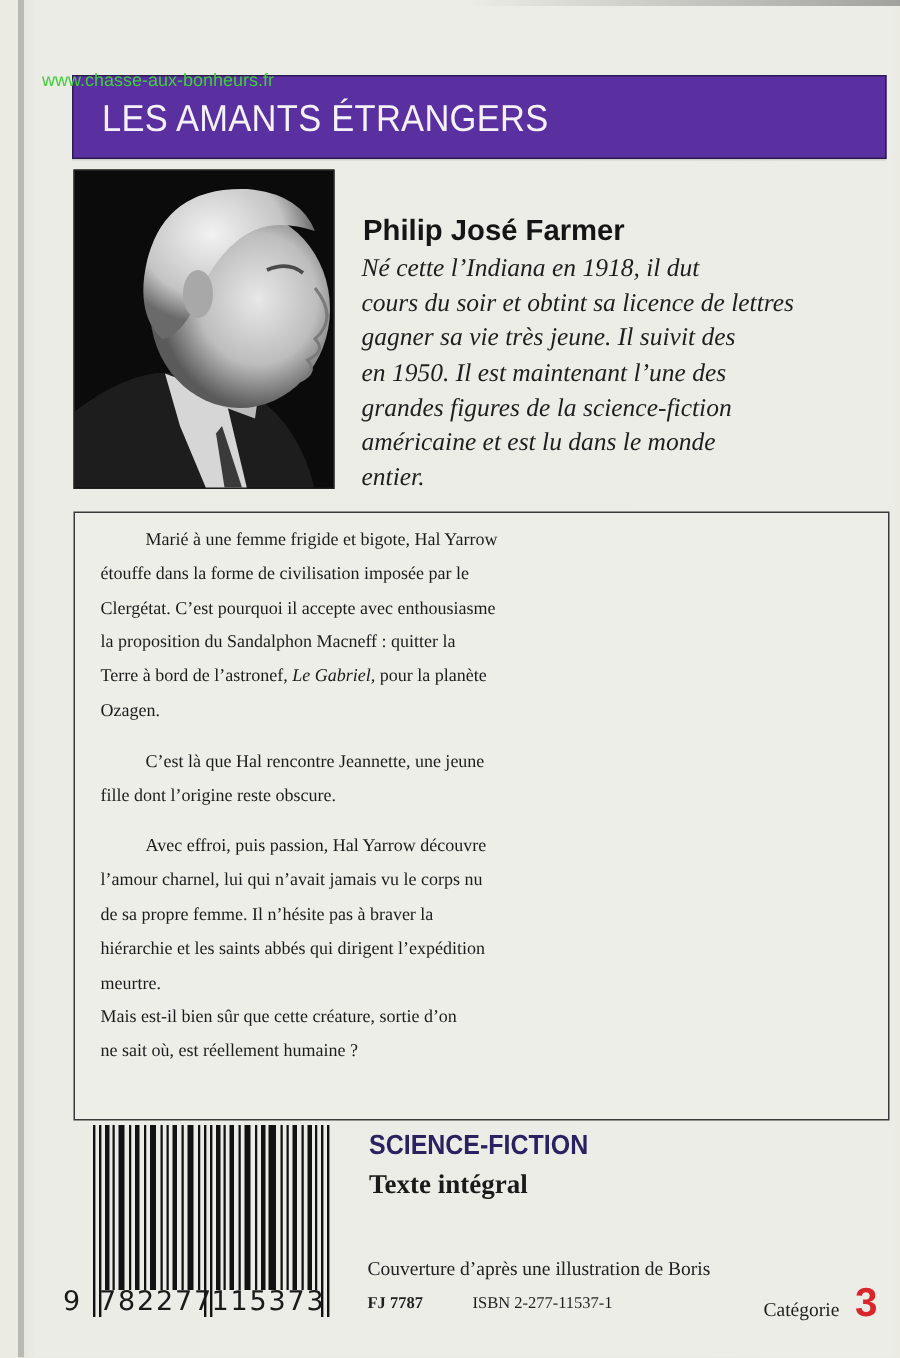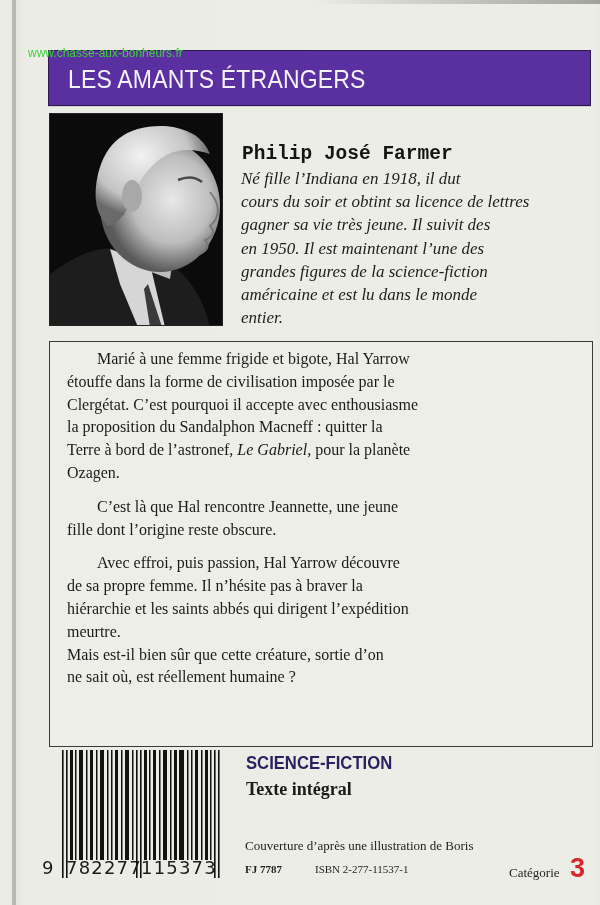--- a/index.html
+++ b/index.html
@@ -72,21 +72,21 @@
       background: #0c0c0c;
       border: 1px solid #222;
       overflow: hidden;
     }
     .author-photo svg { display: block; }
 
     
     .author-name {
       position: absolute;
       left: 230px; top: 143px;
-      font-family: Liberation Mono, monospace;
+      font-family: Liberation Sans, sans-serif;
       font-size: 19.5px;
       font-weight: 700;
       color: #151515;
       white-space: nowrap;
     }
     .author-bio {
       position: absolute;
       left: 229px; top: 167px;
       width: 360px;
       font-family: "Liberation Serif", "DejaVu Serif", serif;
@@ -103,21 +103,21 @@
       left: 37px; top: 341px;
       width: 544px; height: 406px;
       border: 1.5px solid #3a3a3a;
       background: #eeeee8;
     }
     .summary-text {
       position: absolute;
       left: 17px; top: 6px;
       width: 520px;
       font-family: "Liberation Serif", "DejaVu Serif", serif;
-      font-size: 16px;
+      font-size: 12px;
       line-height: 22.8px;
       color: #1b1b1b;
     }
     .summary-text .line { display: block; white-space: nowrap; }
     .summary-text .indent { padding-left: 30px; }
     .summary-text .gap { height: 11px; }
     .summary-text em { font-style: italic; }
 
     
     .barcode {
@@ -234,21 +234,21 @@
 
       <ellipse cx="82" cy="82" rx="10" ry="16" fill="#a8a8a8"></ellipse>
 
       <path d="M160 78 Q176 98 160 112 Q168 120 155 126 Q162 134 150 140" fill="none" stroke="#7a7a7a" stroke-width="2"></path>
       <path d="M128 66 Q142 60 152 68" fill="none" stroke="#4a4a4a" stroke-width="2.5"></path>
     </svg>
   </div>
 
   <div class="author-name">Philip José Farmer</div>
   <div class="author-bio">
-    <span class="line">Né fille l’Indiana en 1918, il dut</span>
+    <span class="line">Né cette l’Indiana en 1918, il dut</span>
     <span class="line">cours du soir et obtint sa licence de lettres</span>
     <span class="line">gagner sa vie très jeune. Il suivit des</span>
     <span class="line">en 1950. Il est maintenant l’une des</span>
     <span class="line">grandes figures de la science-fiction</span>
     <span class="line">américaine et est lu dans le monde</span>
     <span class="line">entier.</span>
   </div>
 
   <div class="summary-box">
     <div class="summary-text">
@@ -256,20 +256,21 @@
       <span class="line">étouffe dans la forme de civilisation imposée par le</span>
       <span class="line">Clergétat. C’est pourquoi il accepte avec enthousiasme</span>
       <span class="line">la proposition du Sandalphon Macneff : quitter la</span>
       <span class="line"><span>Terre à bord de l’astronef, </span><em>Le Gabriel,</em><span> pour la planète</span></span>
       <span class="line">Ozagen.</span>
       <span class="line gap"></span>
       <span class="line indent">C’est là que Hal rencontre Jeannette, une jeune</span>
       <span class="line">fille dont l’origine reste obscure.</span>
       <span class="line gap"></span>
       <span class="line indent">Avec effroi, puis passion, Hal Yarrow découvre</span>
+      <span class="line">l’amour charnel, lui qui n’avait jamais vu le corps nu</span>
       <span class="line">de sa propre femme. Il n’hésite pas à braver la</span>
       <span class="line">hiérarchie et les saints abbés qui dirigent l’expédition</span>
       <span class="line">meurtre.</span>
       <span class="line">Mais est-il bien sûr que cette créature, sortie d’on</span>
       <span class="line">ne sait où, est réellement humaine ?</span>
     </div>
   </div>
 
   <svg class="barcode" viewBox="0 0 180 135">
     <g fill="#121212">

